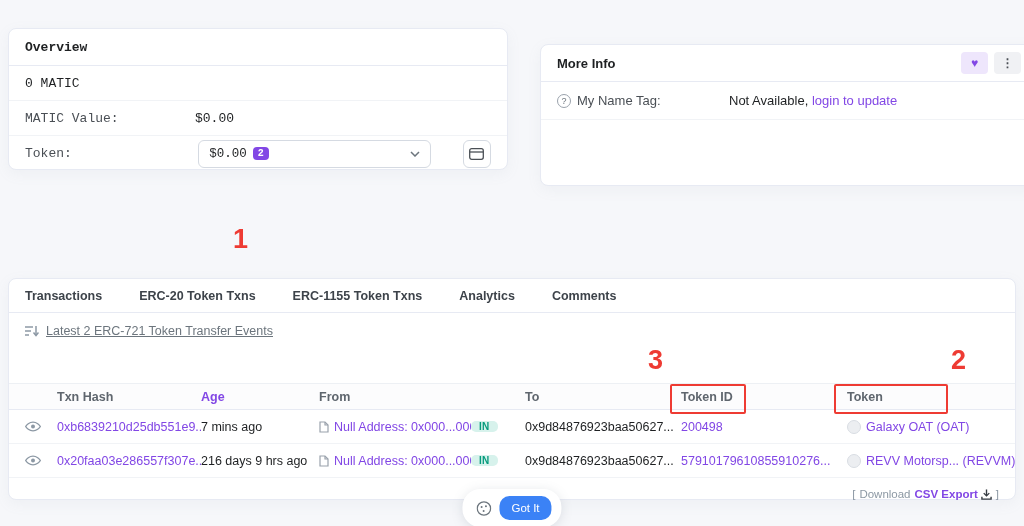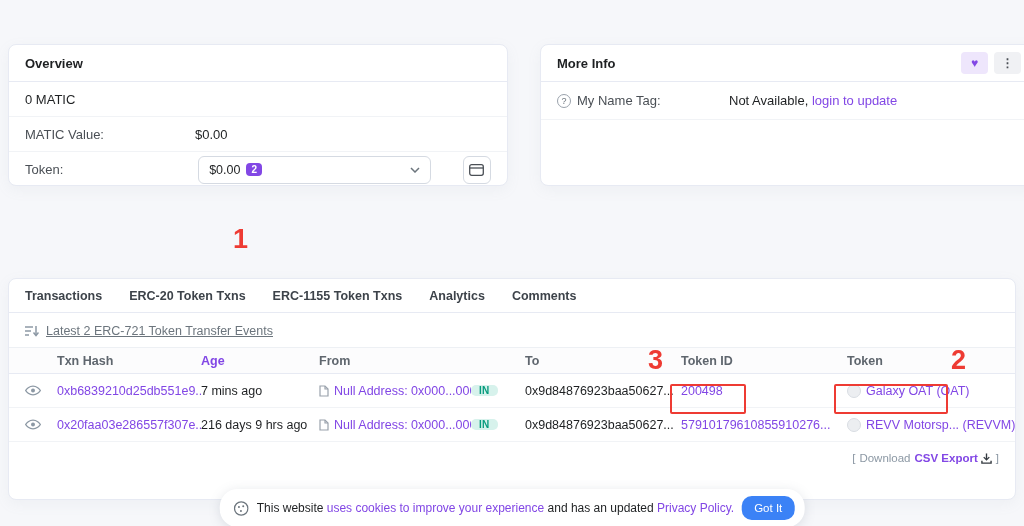--- a/index.html
+++ b/index.html
@@ -21,21 +21,21 @@
   }
   .card-header {
     display:flex; align-items:center;
     height:37px; padding:0 16px;
     border-bottom:1px solid #e7eaf3;
     font-weight:bold; font-size:13px;
   }
   .card-header .spacer { flex:1; }
 
   
-  #overview-card { left:8px; top:44px; width:500px; height:142px; }
+  #overview-card { left:8px; top:28px; width:500px; height:142px;font-family:Liberation Mono, monospace; }
   .ov-row {
     display:flex; align-items:center;
     height:35px; padding:0 16px;
     border-bottom:1px solid #f1f3f6;
   }
   .ov-row:last-child { border-bottom:none;gap:24px; }
   .ov-label { width:170px; color:#4a4f55; }
   .ov-value { color:#1e2022; }
 
   .token-select {
@@ -72,21 +72,21 @@
   .q-icon {
     width:14px; height:14px; border:1px solid #9aa2ac; border-radius:50%;
     font-size:9px; color:#6c757d; display:inline-flex;
     align-items:center; justify-content:center; flex:0 0 auto;
   }
   .link { color:#8247e5; text-decoration:none; cursor:pointer; }
 
   
   #main-card { left:8px; top:278px; width:1008px; height:222px; }
   .tabs {
-    display:flex; align-items:center; gap:27px;
+    display:flex; align-items:center; gap:37px;
     padding:0 16px; height:34px;
     border-bottom:1px solid #e7eaf3;
     font-size:12.5px; font-weight:bold; color:#3d434a;
   }
   .tab { cursor:pointer; white-space:nowrap; }
   .tab.active {
     color:#8247e5;
     border:2px solid #ee3b33;
     padding:5px 10px;
     border-radius:2px;
@@ -99,20 +99,21 @@
   .tbl { width:100%; font-size:12.5px; }
   .tr {
     display:grid;
     grid-template-columns:48px 144px 118px 152px 54px 156px 166px 1fr;
     align-items:center;
   }
   .th-row {
     height:27px; color:#5f666e; font-weight:bold;
     border-top:1px solid #edf0f4; border-bottom:1px solid #e7eaf3;
     background:#fcfcfd;
+    margin-top:36px;
   }
   .td-row { height:34px; border-bottom:1px solid #f1f3f6; }
   .cell { padding-right:10px; white-space:nowrap; overflow:hidden; display:flex; align-items:center; gap:5px; }
   .cell.first { padding-left:16px; }
   .hash { color:#8247e5; cursor:pointer; }
   .dark { color:#1e2022; }
   .in-badge {
     background:#d7f2ec; color:#079b7d;
     font-size:10px; font-weight:bold;
     border-radius:5px; padding:0 8px; letter-spacing:.3px;
@@ -344,26 +345,20 @@
 
 <div id="cookie-banner">
   <span>
     <svg width="15" height="15" viewBox="0 0 15 15">
         <circle cx="7.5" cy="7.5" r="6.7" fill="none" stroke="#6c757d" stroke-width="1.3"></circle>
         <circle cx="5.2" cy="6" r="1" fill="#6c757d"></circle>
         <circle cx="9.5" cy="5.2" r="1" fill="#6c757d"></circle>
         <circle cx="7.2" cy="10" r="1" fill="#6c757d"></circle>
       </svg>
   </span>
-  <span>
-    <span>This website</span>
-    <a class="link">uses cookies to improve your experience</a>
-    <span>and has an updated</span>
-    <a class="link">Privacy Policy.</a>
-  </span>
   <button class="got-it-btn">Got It</button>
 </div>
 
 <div class="ann-num" id="ann-1">1</div>
 <div class="ann-num" id="ann-2">2</div>
 <div class="ann-num" id="ann-3">3</div>
 <div class="ann-box" id="ann-box-token-id"></div>
 <div class="ann-box" id="ann-box-token"></div>
 
 </body></html>

